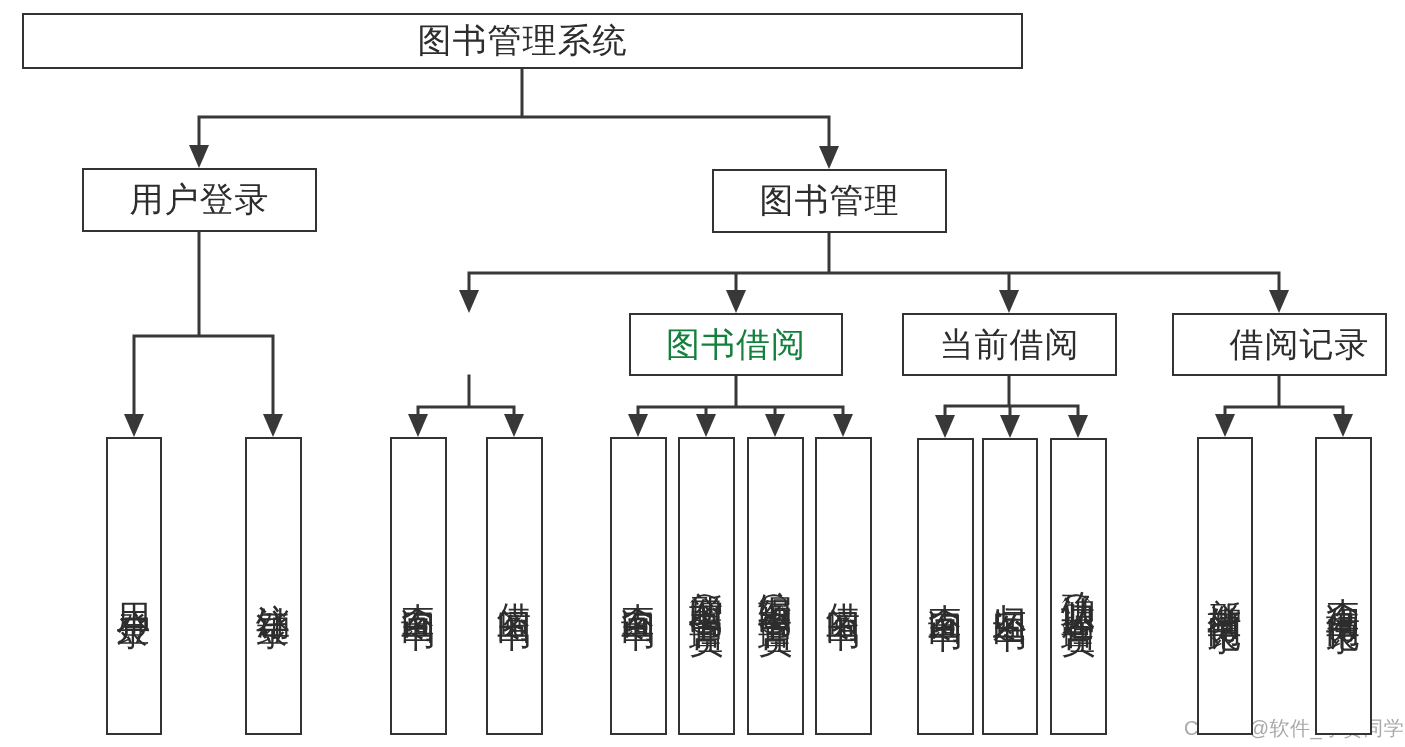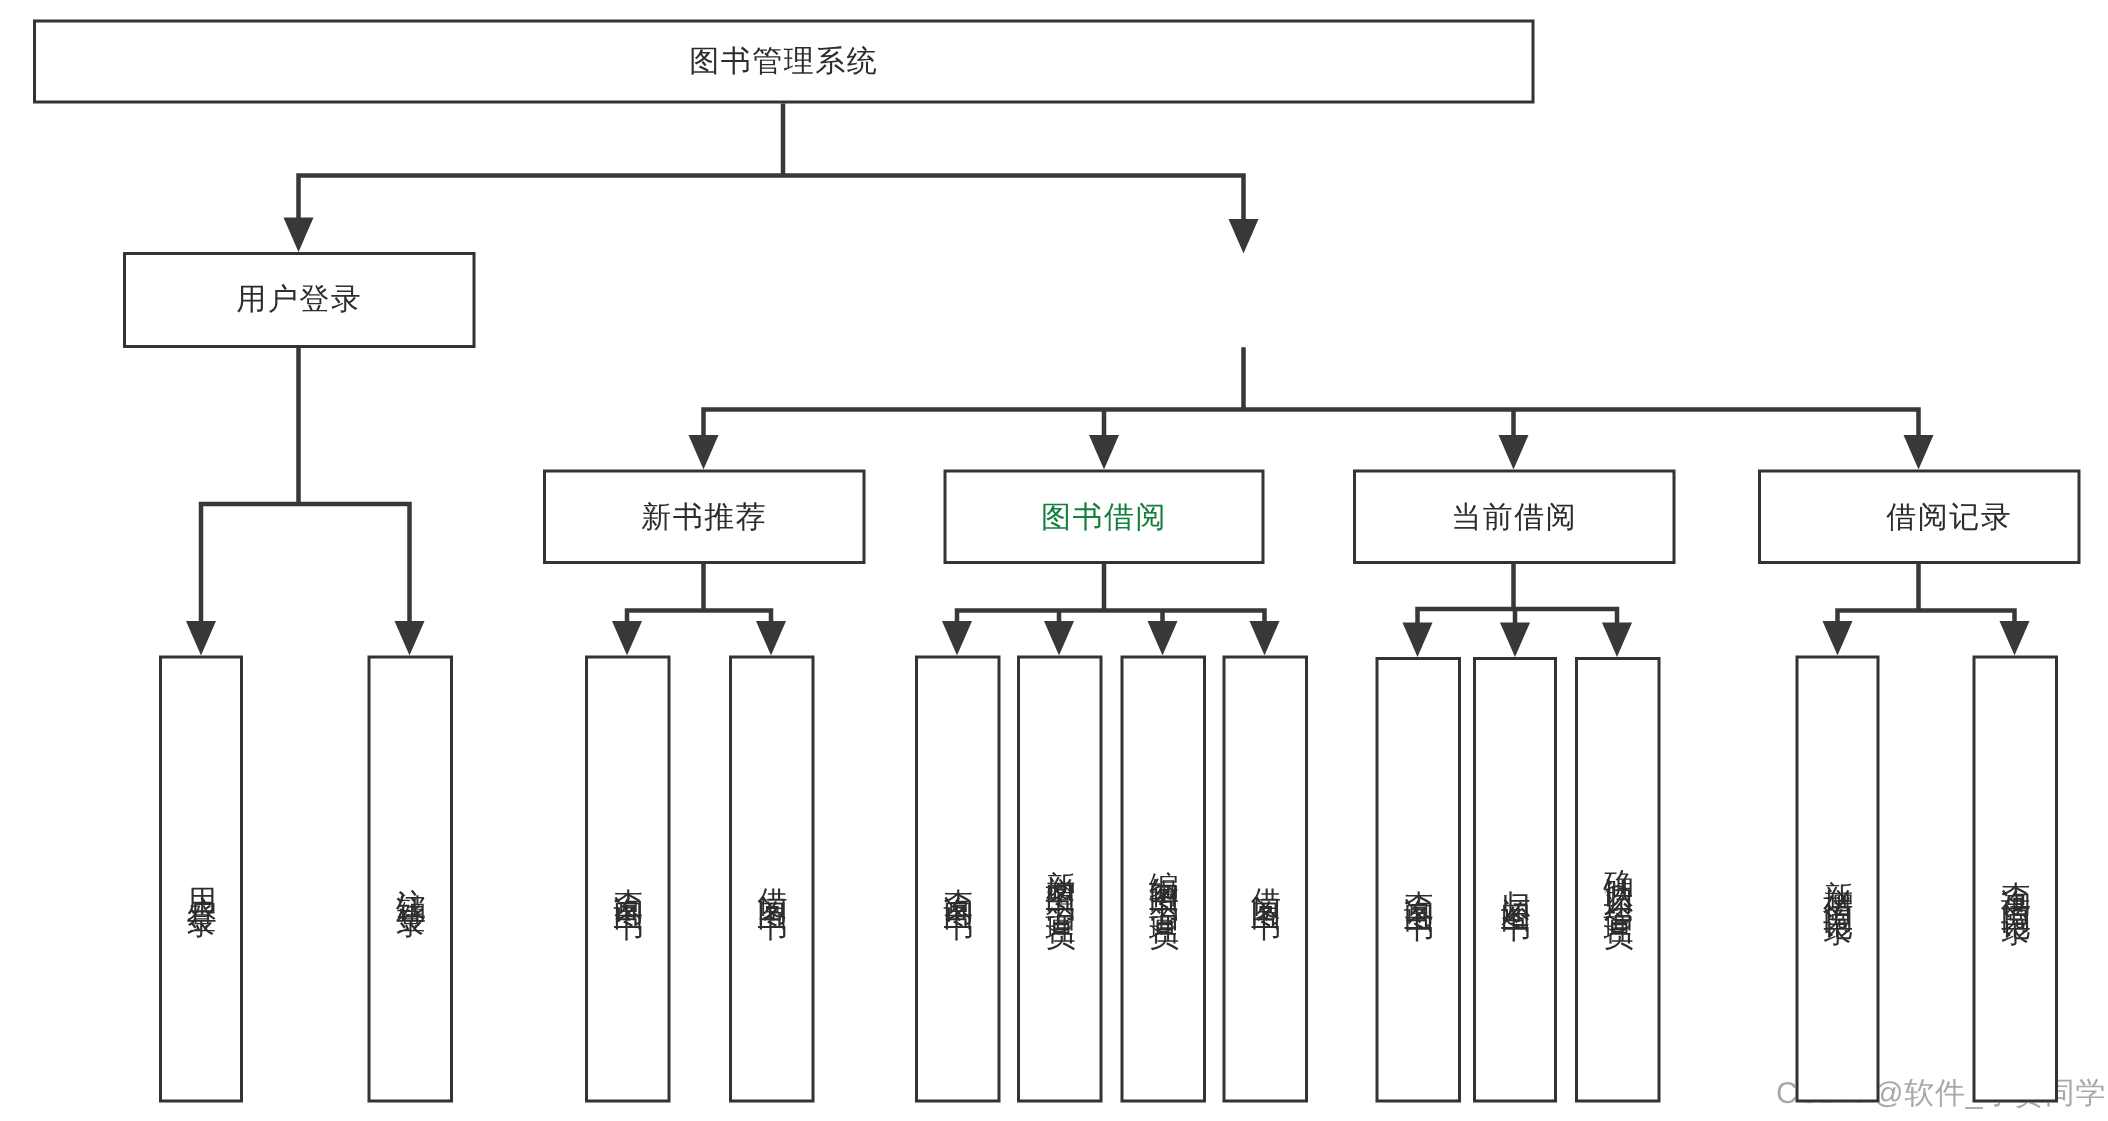--- a/index.html
+++ b/index.html
@@ -18,21 +18,21 @@
   }
   .node {
     position: absolute;
     box-sizing: border-box;
     background: #ffffff;
     border: 2px solid #333333;
     color: #2d2d2d;
     display: flex;
     align-items: center;
     justify-content: center;
-    font-size: 20px;
+    font-size: 34px;
   }
   .node .lbl { line-height: 1.1; }
   .node.h .lbl {
     white-space: nowrap;
     letter-spacing: 1px;
   }
   .node.v .lbl {
     writing-mode: vertical-rl;
     text-orientation: mixed;
     letter-spacing: 5px;
@@ -76,22 +76,22 @@
       <polygon points="1333,414 1353,414 1343,437" fill="#383838"></polygon>
     </svg>
 
   <div id="watermark" style="color: rgb(169, 169, 169);">CSDN @软件_小贺同学</div>
 <div class="node h" style="left: 22px; top: 13px; width: 1001px; height: 56px; border-color: rgb(51, 51, 51); background: rgb(255, 255, 255); color: rgb(45, 45, 45);">
       <span class="lbl">图书管理系统</span>
     </div>
     <div class="node h" style="left: 82px; top: 168px; width: 235px; height: 64px; border-color: rgb(51, 51, 51); background: rgb(255, 255, 255); color: rgb(45, 45, 45);">
       <span class="lbl">用户登录</span>
     </div>
-    <div class="node h" style="left: 362px; top: 313px; width: 215px; height: 63px; border-color: rgb(51, 51, 51); background: rgb(255, 255, 255); color: rgb(45, 45, 45);">
-      <span class="lbl">新书推荐</span>
+    <div class="node h" style="left: 712px; top: 169px; width: 235px; height: 64px; border-color: rgb(51, 51, 51); background: rgb(255, 255, 255); color: rgb(45, 45, 45);">
+      <span class="lbl">图书管理</span>
     </div>
     <div class="node h" style="left: 629px; top: 313px; width: 214px; height: 63px; border-color: rgb(51, 51, 51); background: rgb(255, 255, 255); color: #15803d;">
       <span class="lbl">图书借阅</span>
     </div>
     <div class="node h" style="left: 902px; top: 313px; width: 215px; height: 63px; border-color: rgb(51, 51, 51); background: rgb(255, 255, 255); color: rgb(45, 45, 45);">
       <span class="lbl">当前借阅</span>
     </div>
     <div class="node h" style="left: 1172px; top: 313px; width: 215px; height: 63px; border-color: rgb(51, 51, 51); background: rgb(255, 255, 255); color: rgb(45, 45, 45); padding-left: 40px;">
       <span class="lbl">借阅记录</span>
     </div>

